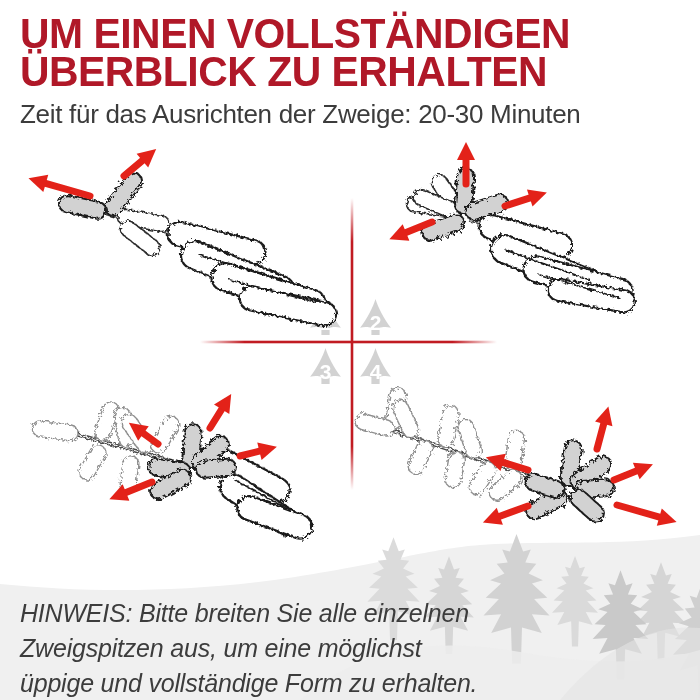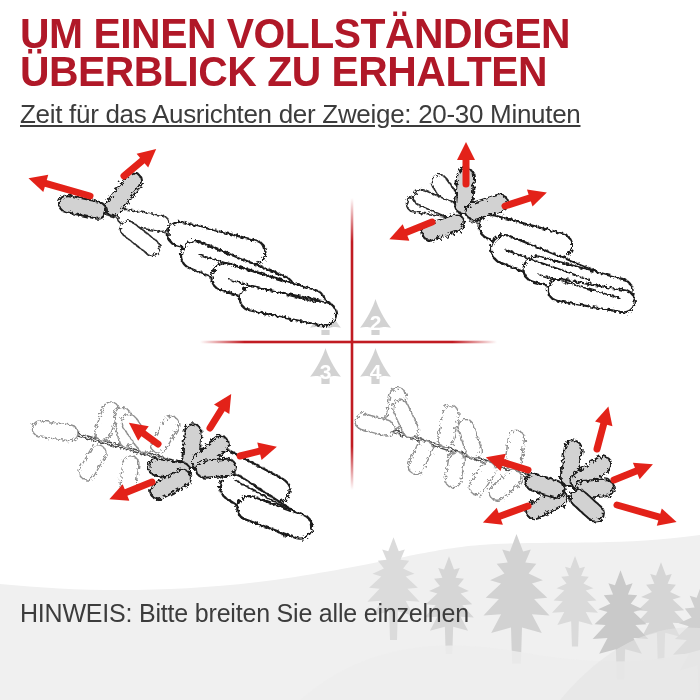--- a/index.html
+++ b/index.html
@@ -15,42 +15,41 @@
     letter-spacing:-0.5px;
     transform:scaleX(.95);transform-origin:0 0;
     margin:0;white-space:nowrap;
   }
   .title span{display:block;}
   .subtitle{
     margin-top:9px;
     color:var(--text-dark,#3C3C3C);
     font-size:26px;font-weight:300;letter-spacing:-0.3px;
     white-space:nowrap;
-    text-decoration:underline;
   }
   svg{position:absolute;left:0;top:0;}
   #diagram{width:700px;height:700px;}
   #footer-art{top:530px;width:700px;height:170px;}
   .arrow line{stroke:var(--arrow-red,#E32219);stroke-width:7;stroke-linecap:round;}
   .arrow polygon{fill:var(--arrow-red,#E32219);}
   .stem{stroke:#4a4a4a;stroke-width:1.4;fill:none;}
   .tip rect{stroke-linejoin:round;}
   .tip-gray rect{fill:#D2D2D2;stroke:#1b1b1b;stroke-width:2;}
   .tip-white rect{fill:#ffffff;stroke:#2b2b2b;stroke-width:1.6;}
   .tip-light rect{fill:#ffffff;stroke:#8f8f8f;stroke-width:1.4;}
   .foliage rect{fill:#ffffff;stroke:#1a1a1a;stroke-width:2.2;stroke-linejoin:round;}
   .foliage-line{stroke:#1a1a1a;stroke-width:1.6;fill:none;stroke-linecap:round;}
   .step-tree{fill:var(--step-tree-gray,#D2D2D2);}
   .step-num{fill:#ffffff;font-family:"Liberation Sans",sans-serif;font-weight:bold;font-size:21px;text-anchor:middle;}
   .note{
     position:absolute;left:20px;top:596px;width:520px;z-index:5;
     color:var(--text-dark,#3C3C3C);
     font-size:25px;font-weight:300;line-height:35px;letter-spacing:-0.2px;
   }
-  .note span{display:block;}
+  .note span{display:block;font-style:italic;}
 </style>
 </head>
 <body>
 
 <svg id="diagram" viewBox="0 0 700 700" xmlns="http://www.w3.org/2000/svg">
   <defs>
     <filter id="rough" x="-15%" y="-15%" width="130%" height="130%">
       <feTurbulence type="fractalNoise" baseFrequency="0.3" numOctaves="3" seed="7" result="n"></feTurbulence>
       <feDisplacementMap in="SourceGraphic" in2="n" scale="6"></feDisplacementMap>
     </filter>
@@ -353,13 +352,15 @@
 <div class="header">
   <h1 class="title">
     <span>UM EINEN VOLLSTÄNDIGEN</span>
     <span>ÜBERBLICK ZU ERHALTEN</span>
   </h1>
   <div class="subtitle">Zeit für das Ausrichten der Zweige: 20-30 Minuten</div>
 </div>
 
 <div class="note">
   <span>HINWEIS: Bitte breiten Sie alle einzelnen</span>
+  <span>Zweigspitzen aus, um eine möglichst</span>
+  <span>üppige und vollständige Form zu erhalten.</span>
 </div>
 
 </body></html>

